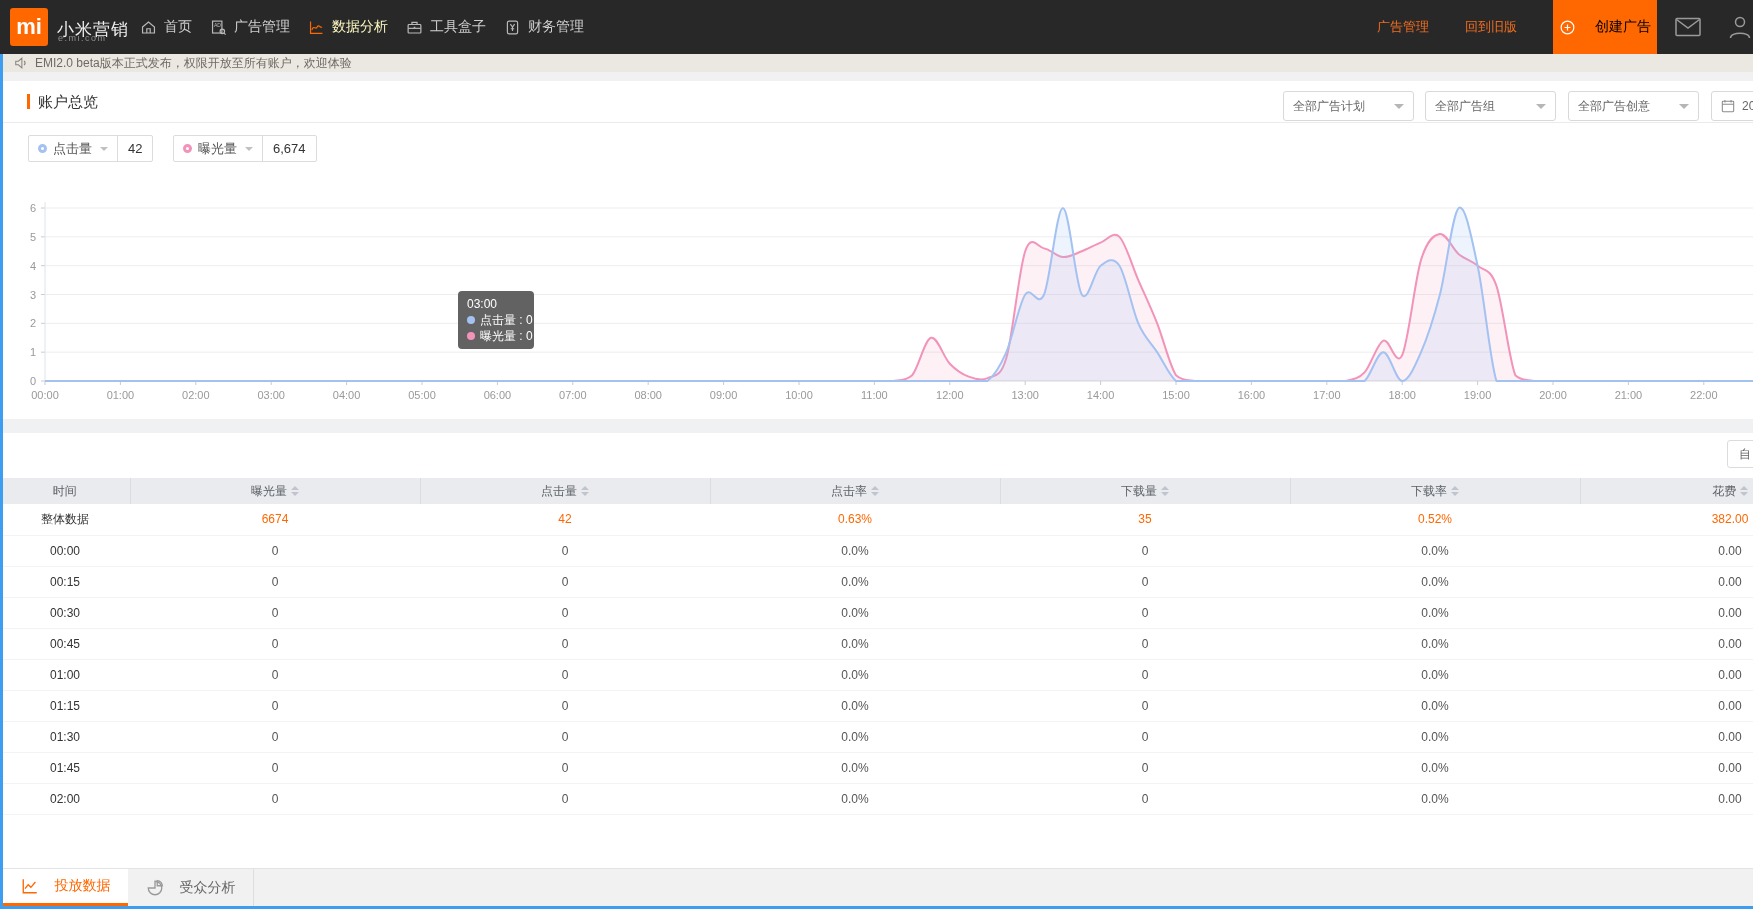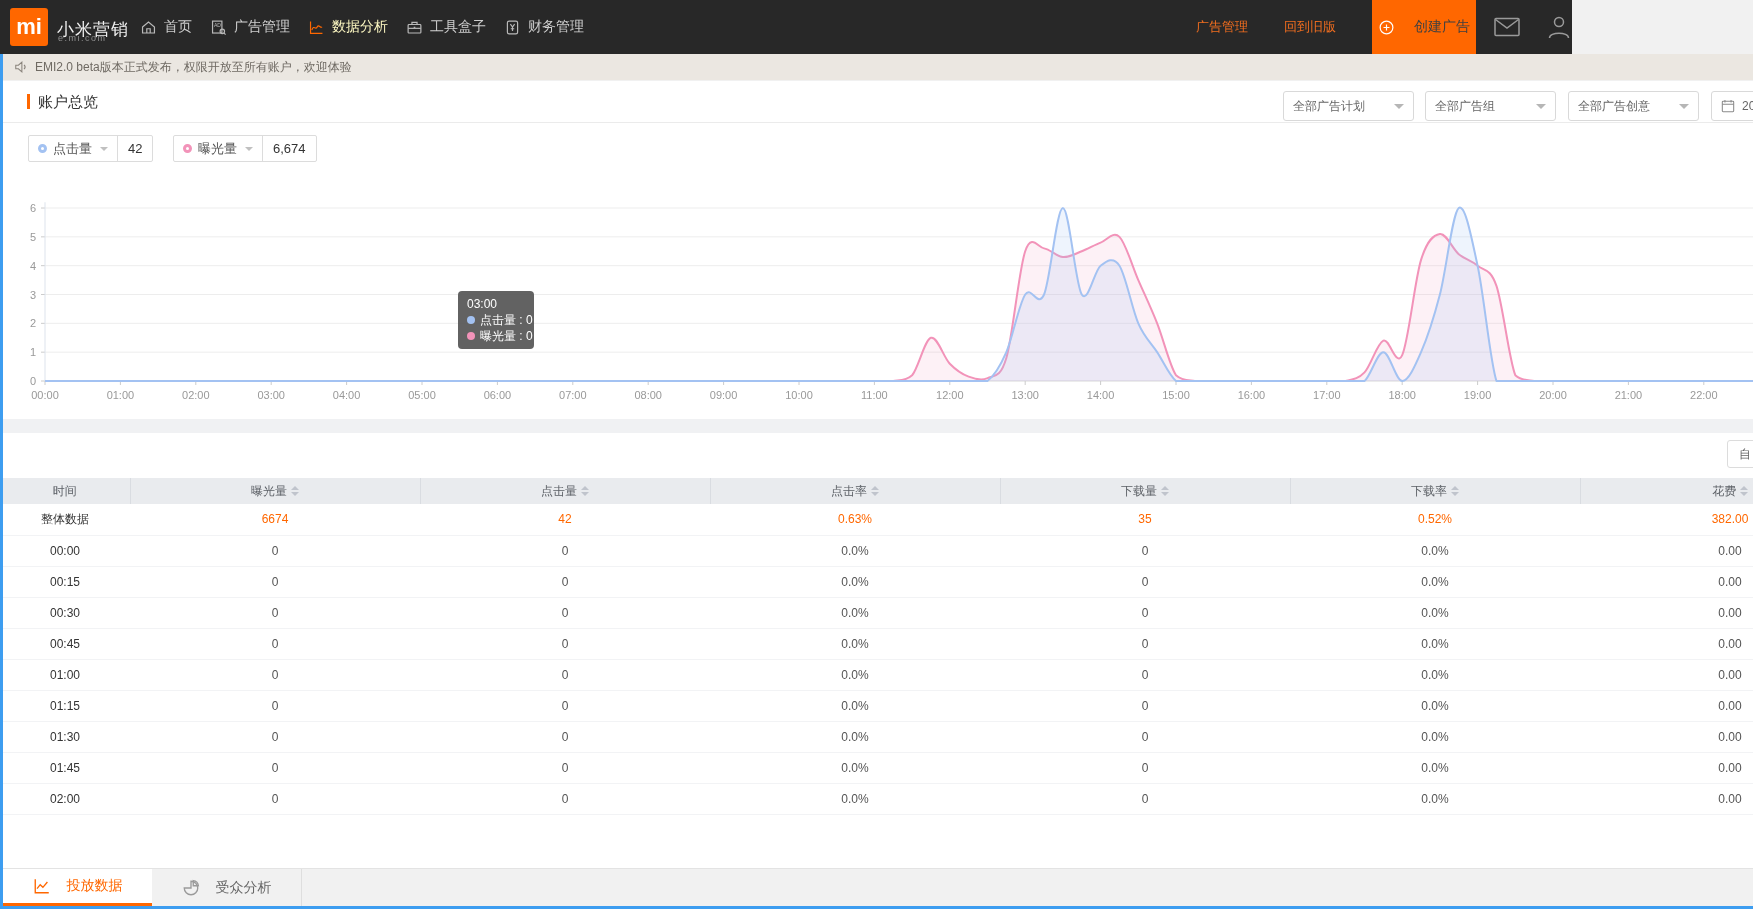--- a/index.html
+++ b/index.html
@@ -1,37 +1,37 @@
 <!DOCTYPE html>
 <html><head>
 <meta charset="utf-8">
 <style>
   * { margin:0; padding:0; box-sizing:border-box; }
   html,body { width:1753px; height:909px; }
   body { font-family:"Liberation Sans","DejaVu Sans",sans-serif; background:#f1f1f1; position:relative; overflow:hidden; color:#333; }
   .abs { position:absolute; }
 
   
-  #topnav { left:0; top:0; width:1572px; height:54px; background:#282828; z-index:20; }
+  #topnav { left:0; top:0; width:1753px; height:54px; background:#282828; z-index:20; }
   #logo { left:10px; top:8px; width:38px; height:38px; background:#ff6700; border-radius:3px; color:#fff; font-weight:bold; font-size:22px; text-align:center; line-height:38px; }
   #brand-name { left:57px; top:18px; font-size:17px; color:#f2f2f2; letter-spacing:1px; }
   #brand-domain { left:58px; top:33px; font-size:9px; color:#8f8f8f; letter-spacing:1.5px; }
   .nav-items { left:140px; top:0; height:54px; display:flex; align-items:center; gap:18px; }
   .nav-item { display:flex; align-items:center; gap:7px; color:#cfcfcf; font-size:14px; cursor:pointer; }
   .nav-item svg { stroke:#b9b9b9; }
   .nav-item.active { color:#fef9c3; }
   .nav-item.active svg { stroke:#ff6700; }
   #nav-right { right:0; top:0; height:54px; display:flex; align-items:center; }
   .nav-link { color:#f06d1f; font-size:13px; margin-right:36px; cursor:pointer; }
-  #create-ad-btn { width:104px; height:54px; background:#ff6700; color:#404040; font-size:14px; display:flex; align-items:center; justify-content:center; gap:19px; cursor:pointer; }
+  #create-ad-btn { width:104px; height:54px; background:#ff6700; color:#000000; font-size:14px; display:flex; align-items:center; justify-content:center; gap:19px; cursor:pointer; }
   #mail-icon { margin:0 26px 0 18px; cursor:pointer; }
   #user-icon { width:26px; cursor:pointer; }
 
   
-  #banner { left:0; top:54px; width:1753px; height:26px; background:#ebe7e1; display:flex; align-items:center; padding-left:14px; gap:7px; }
+  #banner { left:0; top:54px; width:1753px; height:18px; background:#ebe7e1; display:flex; align-items:center; padding-left:14px; gap:7px; }
   #banner span { font-size:12px; color:#6f6a63; }
 
   
   #section1 { left:0; top:81px; width:1753px; height:338px; background:#fff; }
   #sec1-header { left:0; top:0; width:1753px; height:42px; border-bottom:1px solid #ebebeb; }
   #title-bar { left:27px; top:13px; width:3px; height:15px; background:#ff6700; }
   #page-title { left:38px; top:12px; font-size:15px; color:#333; }
   .filterbox { top:10px; height:30px; background:#fff; border:1px solid #d9d9d9; border-radius:3px; font-size:12px; color:#666; display:flex; align-items:center; justify-content:space-between; padding:0 9px; cursor:pointer; }
   .caret { width:0; height:0; border-left:5px solid transparent; border-right:5px solid transparent; border-top:5px solid #b6b6b6; }
   #filter-plan { left:1283px; width:131px; }
@@ -63,21 +63,21 @@
   #datatable tbody td { text-align:center; color:#555; }
   #datatable tbody td.time { color:#333; }
   #datatable tbody tr.summary td.val { color:#ff6700; }
   .sorticon { display:inline-block; vertical-align:middle; margin-left:4px; }
   .sorticon i { display:block; width:0; height:0; border-left:4px solid transparent; border-right:4px solid transparent; }
   .sorticon .up { border-bottom:4px solid #c0c4cc; margin-bottom:2px; }
   .sorticon .dn { border-top:4px solid #c0c4cc; }
 
   
   #tabbar { left:0; top:868px; width:1753px; height:38px; background:#f1f1f1; border-top:1px solid #e3e3e3; display:flex; z-index:10; }
-  .tab { width:149px; height:100%; display:flex; align-items:center; justify-content:center; gap:16px; font-size:14px; color:#666; cursor:pointer;text-align:center; }
+  .tab { width:125px; height:100%; display:flex; align-items:center; justify-content:center; gap:16px; font-size:14px; color:#666; cursor:pointer;text-align:center; }
   .tab.active { background:#fff; color:#ff6700; border-bottom:3px solid #ff6700; margin-left:3px; }
   #tab-sep { width:1px; height:38px; background:#dedede; }
 
   
   #edge-left { left:0; top:54px; width:3px; height:855px; background:#3d9df0; z-index:30; }
   #edge-bottom { left:0; top:906px; width:1753px; height:3px; background:#3d9df0; z-index:30; }
 
   text { font-family:"Liberation Sans","DejaVu Sans",sans-serif; }
 </style>
 </head>

